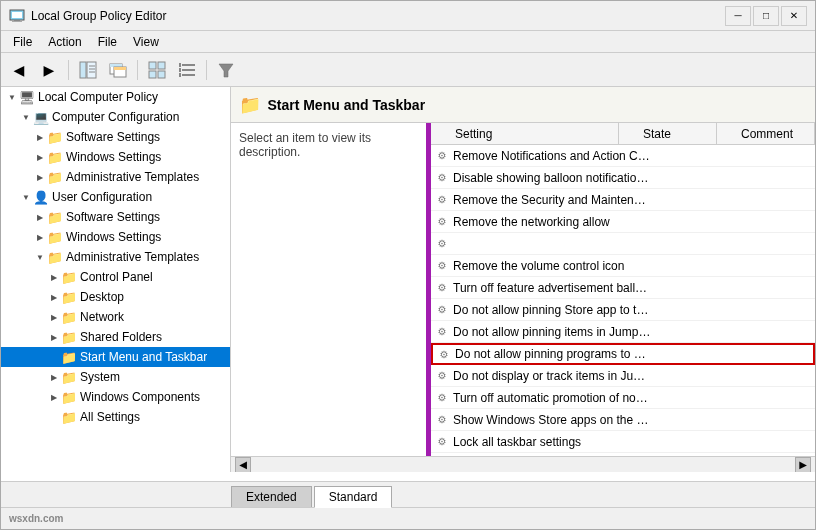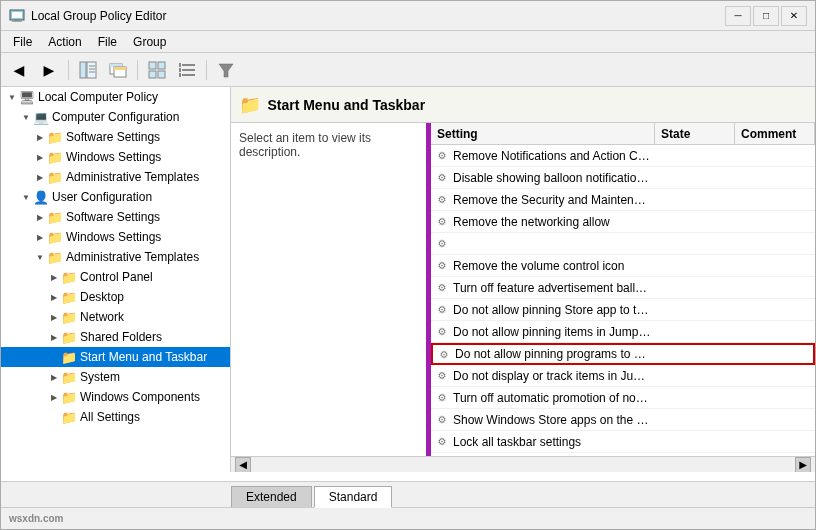--- a/index.html
+++ b/index.html
@@ -220,25 +220,26 @@
       height: 22px;
       align-items: center;
       background: #f5f5f5;
       border-bottom: 1px solid #ccc;
       position: sticky;
       top: 0;
     }
     .list-col-header {
       padding: 0 6px;
       font-size: 12px;
-      font-weight: bold;
+      font-weight: normal;
       border-right: 1px solid #ccc;
       height: 100%;
       display: flex;
       align-items: center;
+      margin-left: 18px;
     }
     .col-setting { flex: 1; }
     .col-state { width: 80px; flex-shrink: 0; }
     .col-comment { width: 80px; flex-shrink: 0; }
 
     .list-row {
       display: flex;
       align-items: center;
       height: 22px;
       border-bottom: 1px solid #f0f0f0;
@@ -369,21 +370,21 @@
       <div class="title-bar-btn">─</div>
       <div class="title-bar-btn">□</div>
       <div class="title-bar-btn close">✕</div>
     </div>
   </div>
 
   <div class="menu-bar">
     <span class="menu-item">File</span>
     <span class="menu-item">Action</span>
     <span class="menu-item">File</span>
-    <span class="menu-item">Group</span>
+    <span class="menu-item">View</span>
   </div>
 
   <div class="toolbar">
     <div class="toolbar-btn">◀</div>
     <div class="toolbar-btn">▶</div>
     <div class="toolbar-sep"></div>
     <div class="toolbar-btn">
       <svg width="18" height="18" viewBox="0 0 18 18">
         <rect x="1" y="1" width="6" height="16" fill="#c8e6f5" stroke="#888" stroke-width="1"></rect>
         <rect x="8" y="1" width="9" height="16" fill="#e8f4fd" stroke="#888" stroke-width="1"></rect>

